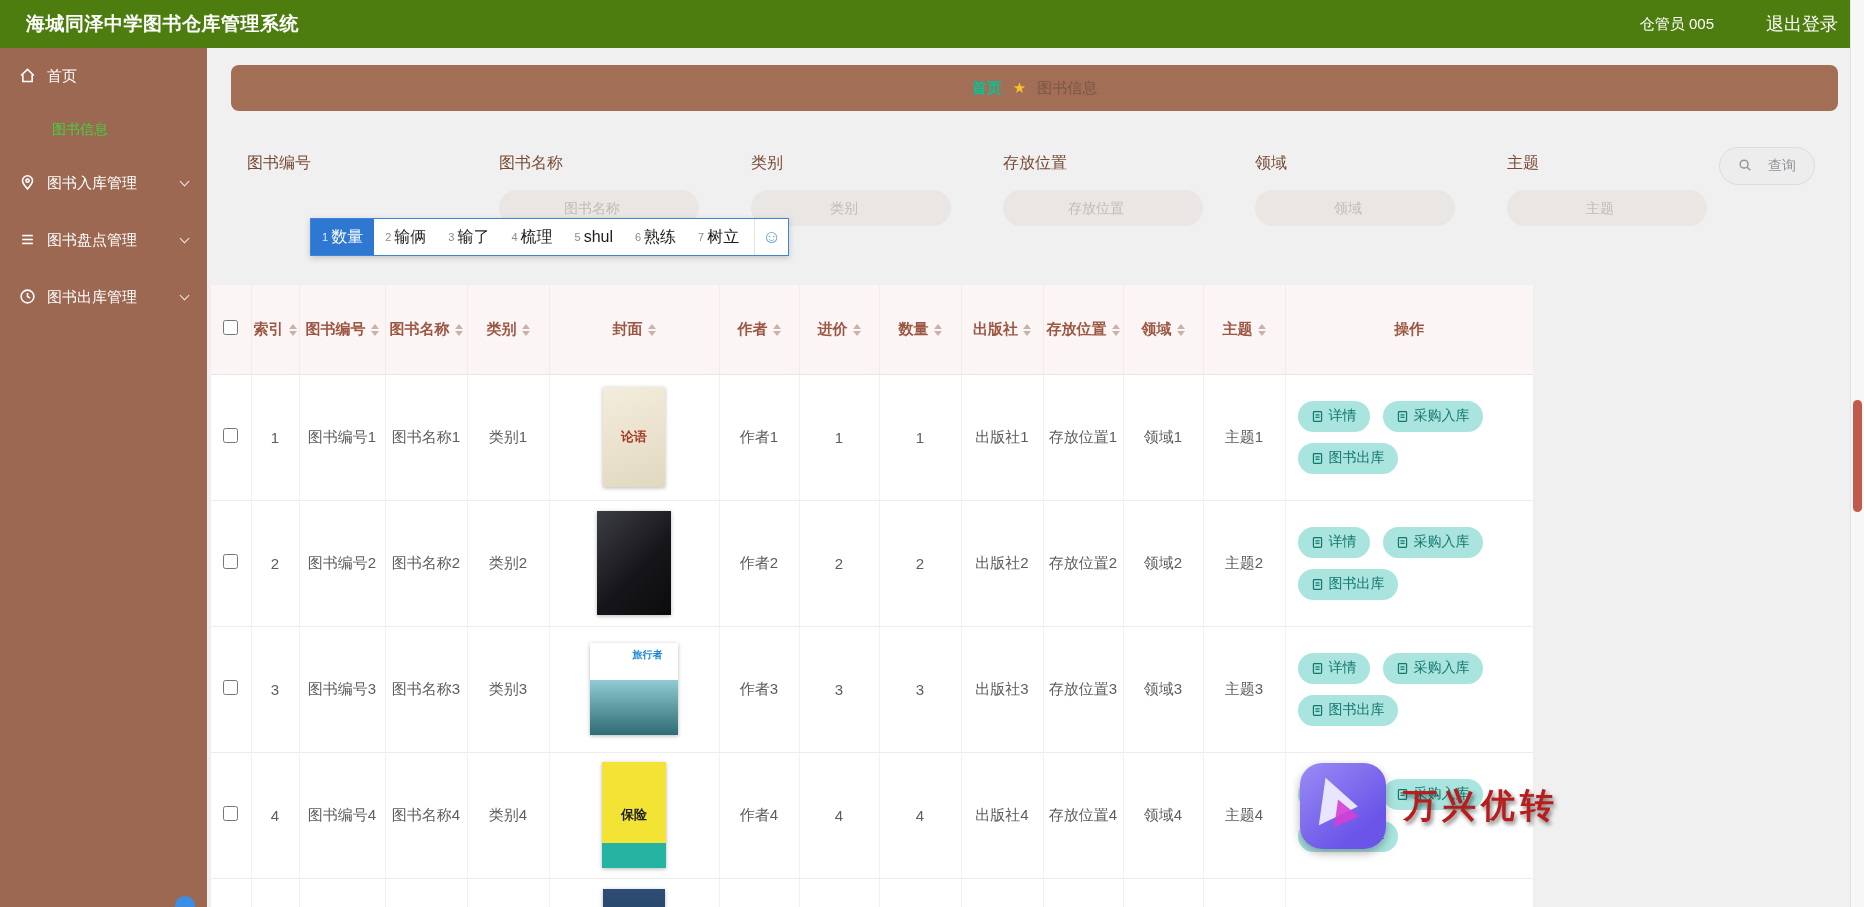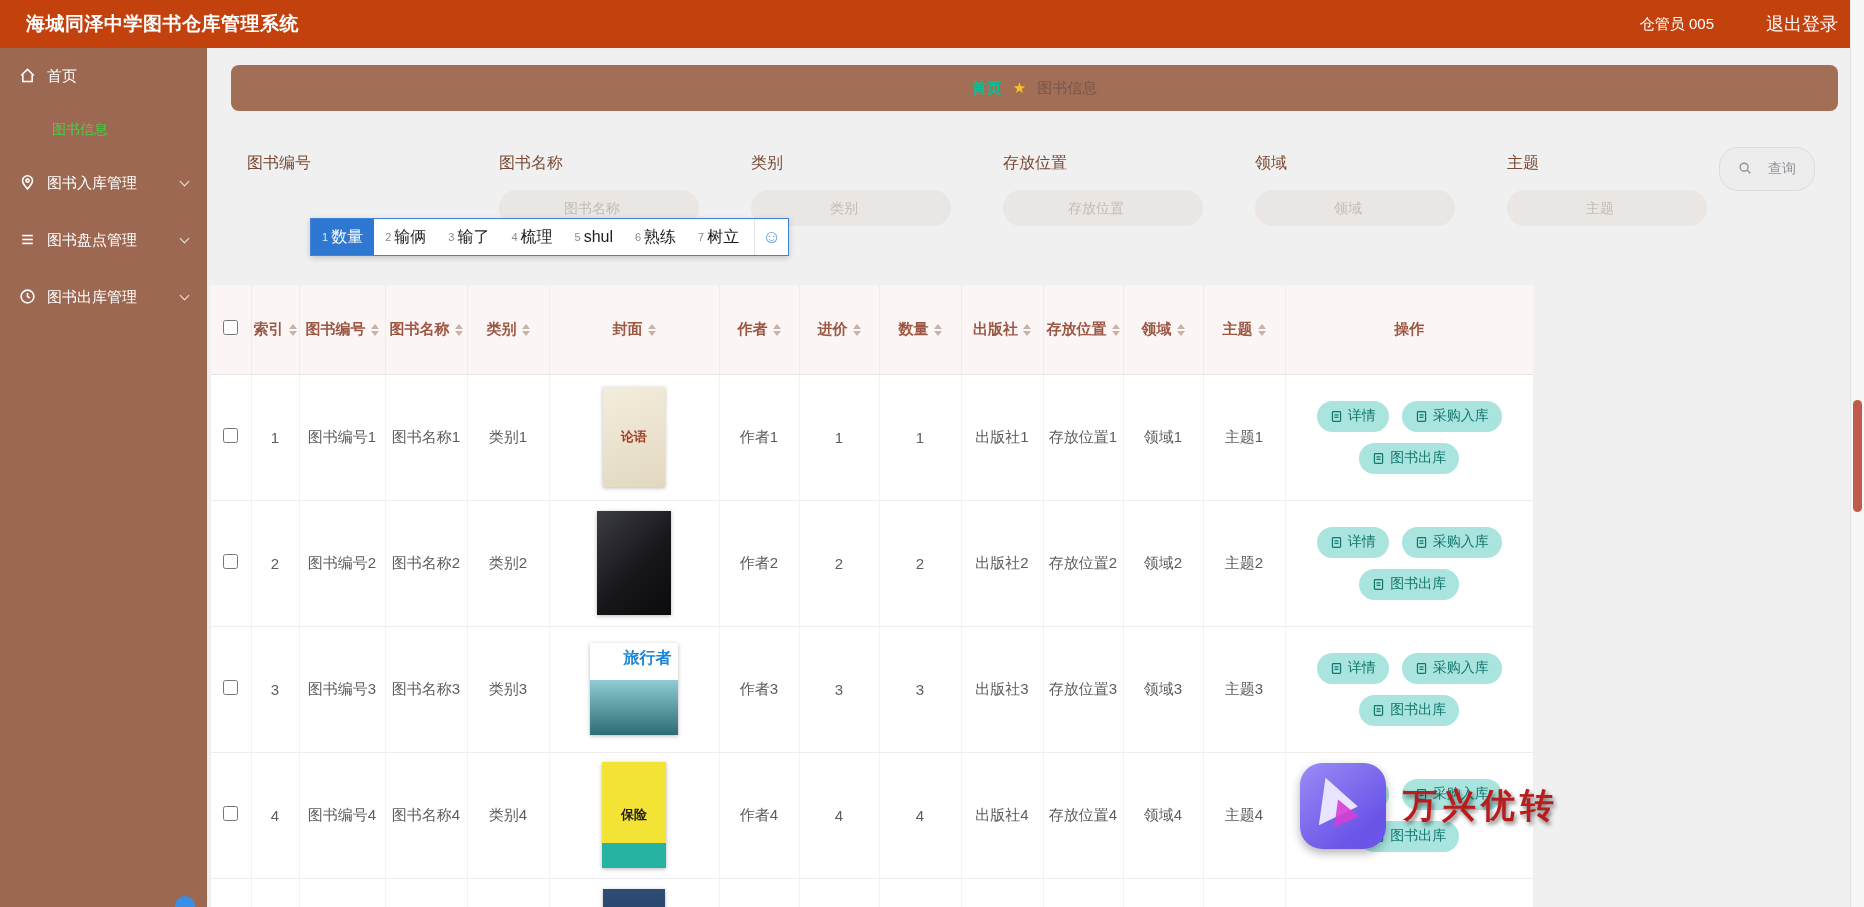--- a/index.html
+++ b/index.html
@@ -1,21 +1,21 @@
 <!DOCTYPE html>
 <html><head>
 <meta charset="utf-8">
 <style>
   * { margin:0; padding:0; box-sizing:border-box; }
   html,body { width:1864px; height:907px; overflow:hidden; }
   .app { position:relative; width:1864px; height:907px; overflow:hidden;
          background:#f0f0f0; font-family:"Liberation Sans","DejaVu Sans",sans-serif; }
 
   
-  .topbar { position:absolute; top:0; left:0; right:0; height:48px; background:#c2410c;
+  .topbar { position:absolute; top:0; left:0; right:0; height:48px; background:#4d7c0f;
             display:flex; align-items:center; padding:0 26px; color:#fff; z-index:30; }
   .topbar-title { font-size:19px; font-weight:700; letter-spacing:.5px; }
   .topbar-spacer { flex:1; }
   .topbar-user { font-size:15px; margin-right:52px; }
   .topbar-logout { font-size:18px; cursor:pointer; }
 
   
   .sidebar { position:absolute; top:48px; left:0; bottom:0; width:207px; background:#9d6852; z-index:20; }
   .side-item { height:57px; display:flex; align-items:center; gap:11px; padding:0 19px;
                color:#fff; font-size:15px; cursor:pointer; }
@@ -42,21 +42,21 @@
   .fgroup input { width:100%; height:36px; border:none; border-radius:18px; background:#e9e6e4;
                   padding:0 30px 0 16px; font-size:14px; color:#2d2d2d; outline:none; text-align:center; }
   .fgroup input::placeholder { color:#c2bcb6; }
   .fgroup input.typed { text-align:left; background:#ecebe9; }
   .inp-wrap { position:relative; }
   .clear-ico { position:absolute; right:10px; top:50%; transform:translateY(-50%); width:16px; height:16px;
                border-radius:50%; background:#c6c2be; color:#fff; font-size:11px; line-height:16px;
                text-align:center; cursor:pointer; }
   .ime-caret { position:absolute; left:118px; top:9px; width:2px; height:18px; background:#333; }
 
-  .search-btn { position:absolute; top:99px; right:35px; height:44px; padding:0 18px; border-radius:19px;
+  .search-btn { position:absolute; top:99px; right:35px; height:38px; padding:0 18px; border-radius:19px;
                 background:#ededed; border:1px solid #dcdcdc; color:#909399; font-size:14px;
                 display:flex; align-items:center; gap:16px; cursor:pointer; font-family:inherit; }
 
   
   .ime-pop { position:absolute; left:103px; top:170px; height:38px; background:#fff; border:1px solid #3f84d6;
              display:flex; align-items:stretch; z-index:40; box-shadow:0 2px 6px rgba(0,0,0,.18); }
   .ime-item { display:flex; align-items:center; gap:3px; padding:0 11px; font-size:16px; color:#1d1d1d; cursor:pointer; }
   .ime-item .n { font-size:11px; color:#8a8a8a; }
   .ime-item.sel { background:#2e78d2; color:#fff; }
   .ime-item.sel .n { color:#dceaff; }
@@ -77,26 +77,26 @@
   .sort .up { border-bottom:5px solid #c9b2a7; }
   .sort .dn { border-top:5px solid #c9b2a7; }
   input[type="checkbox"] { width:15px; height:15px; cursor:pointer; accent-color:#b8b4b0; }
 
   .cover { margin:0 auto; display:flex; align-items:center; justify-content:center;
            box-shadow:0 1px 4px rgba(0,0,0,.28); overflow:hidden; }
   .cover-1 { width:62px; height:100px; background:linear-gradient(160deg,#f3eddc,#e2d8c0); color:#a33b25;
              font-size:13px; font-weight:700; }
   .cover-2 { width:74px; height:104px; background:linear-gradient(135deg,#3c3c44 0%,#17171b 55%,#0b0b0d 100%); color:#cfcfcf; }
   .cover-3 { width:88px; height:92px; align-items:flex-start; padding-top:5px; color:#1c86d6; font-weight:700;
-             font-size:16px; background:linear-gradient(180deg,#ffffff 0%,#ffffff 40%,#8fccd3 40%,#2e6b74 100%);padding-left:27px; }
+             font-size:10px; background:linear-gradient(180deg,#ffffff 0%,#ffffff 40%,#8fccd3 40%,#2e6b74 100%);padding-left:27px; }
   .cover-4 { width:64px; height:106px; color:#1d1d1d; font-size:13px; font-weight:700;
              background:linear-gradient(180deg,#f2e334 0%,#f2e334 76%,#27b3a2 76%,#27b3a2 100%); }
   .cover-5 { width:62px; height:104px; background:linear-gradient(180deg,#2e4d74,#1b3152); }
 
-  .actions { display:flex; flex-wrap:wrap; justify-content:center; gap:11px 13px; padding:0 12px; }
+  .actions { display:flex; flex-wrap:wrap; gap:11px 13px; padding:0 12px; }
   .act { display:inline-flex; align-items:center; gap:5px; background:#a9e4df; color:#12766d; border:none;
          border-radius:16px; height:31px; padding:0 13px; font-size:14px; cursor:pointer; font-family:inherit; }
   .act svg { flex:none; }
 
   
   .watermark { position:absolute; left:1093px; top:715px; display:flex; align-items:center; gap:17px; z-index:50; }
   .wm-logo { width:86px; height:86px; border-radius:22px; position:relative;
              background:linear-gradient(140deg,#9a8cf5 0%,#6a55e8 75%); box-shadow:0 4px 10px rgba(0,0,0,.3); }
   .wm-t1 { position:absolute; left:22px; top:17px; width:0; height:0; border-top:24px solid transparent;
            border-bottom:24px solid transparent; border-left:36px solid #e9e4ff; transform:rotate(8deg); }

